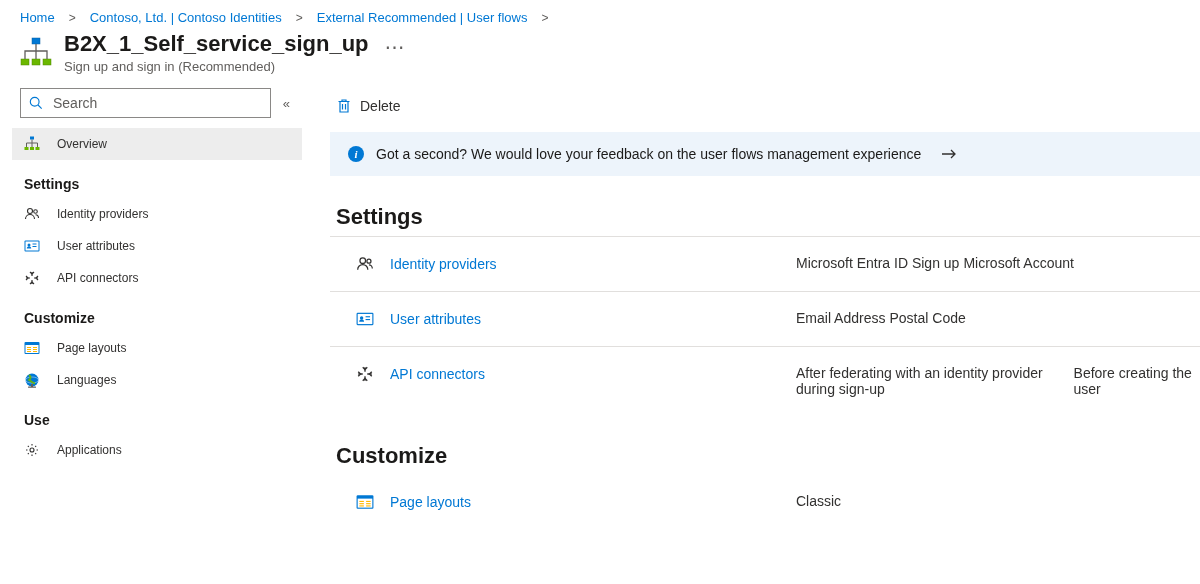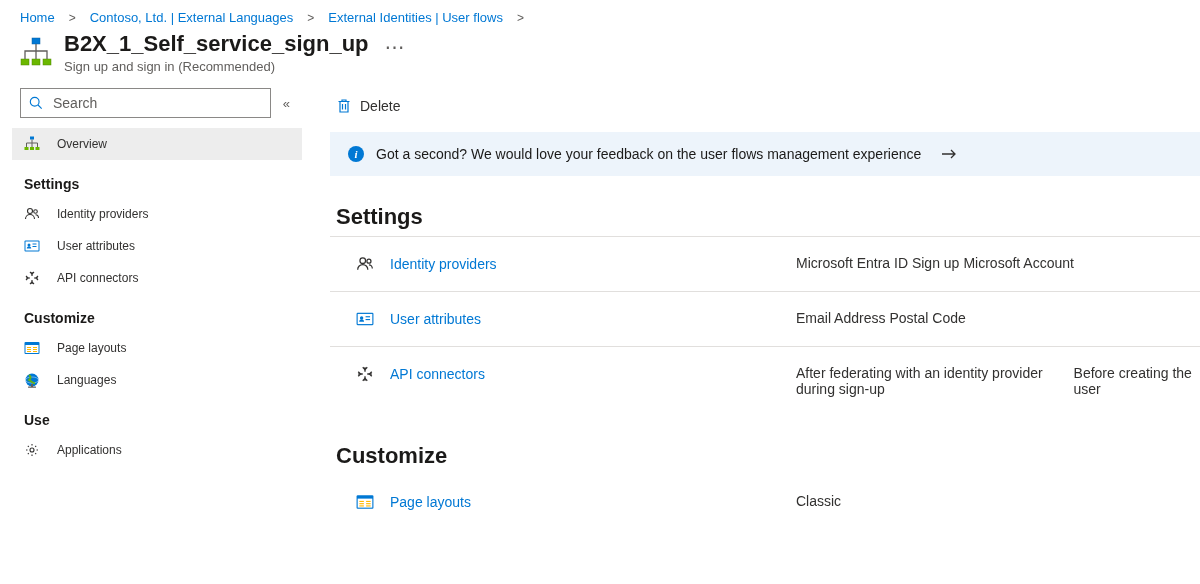--- a/index.html
+++ b/index.html
@@ -217,23 +217,23 @@
     border-top: 1px solid var(--border);
   }
   svg { display: block; }
 </style>
 </head>
 <body>
 
 <nav class="breadcrumb">
   <a href="#">Home</a>
   <span class="sep">&gt;</span>
-  <a href="#">Contoso, Ltd. | External Languages</a>
+  <a href="#">Contoso, Ltd. | Contoso Identities</a>
   <span class="sep">&gt;</span>
-  <a href="#">External Identities | User flows</a>
+  <a href="#">External Recommended | User flows</a>
   <span class="sep">&gt;</span>
 </nav>
 
 <div class="title-row">
   <span class="title-icon">
     <svg viewBox="0 0 32 32" width="32" height="32">
       <rect x="12" y="1" width="8" height="6" fill="#0078d4" stroke="#0b5fa4" stroke-width="0.5"></rect>
       <rect x="1" y="22" width="8" height="6" fill="#6bb700" stroke="#4e8700" stroke-width="0.5"></rect>
       <rect x="12" y="22" width="8" height="6" fill="#6bb700" stroke="#4e8700" stroke-width="0.5"></rect>
       <rect x="23" y="22" width="8" height="6" fill="#6bb700" stroke="#4e8700" stroke-width="0.5"></rect>

